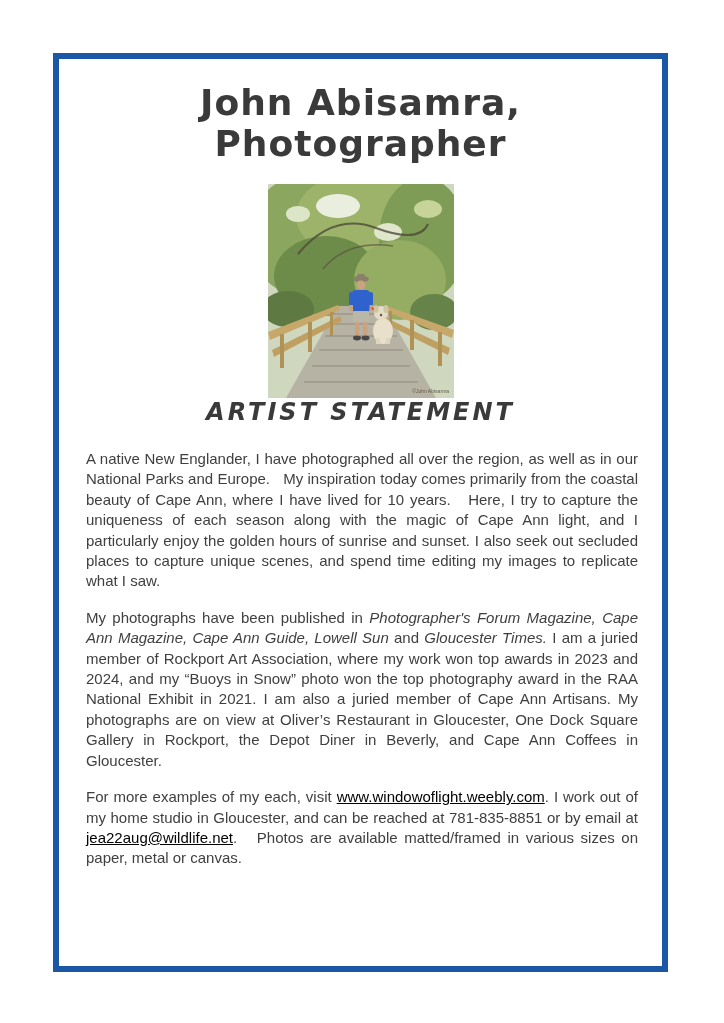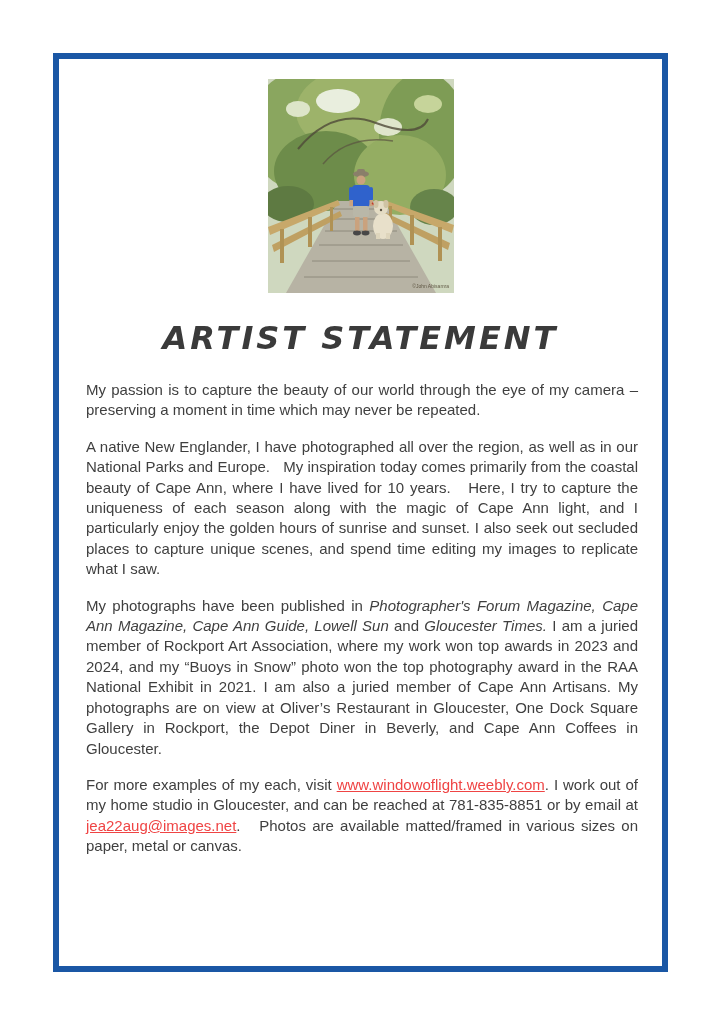--- a/index.html
+++ b/index.html
@@ -27,47 +27,47 @@
     letter-spacing:1px;
     color:#3a3a3a;
   }
   .photo-wrap{
     width:186px;height:214px;
     margin:20px auto 0 auto;
     position:relative;
   }
   .photo-wrap svg{display:block;width:100%;height:100%;}
   .section-heading{
-    margin-top:26px;
     text-align:center;
     font-family:"DejaVu Sans", sans-serif;
     font-style:italic;
-    font-size:32px;
+    font-size:24px;
     font-weight:600;
     letter-spacing:3px;
     color:#3a3a3a;
   }
   .body-text{
     padding:23px 24px 0 27px;
     font-size:15px;
     line-height:20.4px;
     color:#3f3f3f;
     text-align:justify;
   }
   .body-text p.para{margin:0 0 16px 0;}
   .body-text .it{font-style:italic;}
   .body-text a.link{
-    color:#ef4444;
+    color:#000000;
   }
 </style>
 </head>
 <body>
 
 <div class="frame">
 
+  <div class="page-title">John Abisamra, Photographer</div>
 
   <div class="photo-wrap">
     <svg viewBox="0 0 186 214" aria-hidden="true">
 
       <rect x="0" y="0" width="186" height="214" fill="#cfd8bf"></rect>
       <ellipse cx="28" cy="52" rx="46" ry="58" fill="#8aa65f"></ellipse>
       <ellipse cx="92" cy="32" rx="64" ry="44" fill="#9db36a"></ellipse>
       <ellipse cx="155" cy="55" rx="44" ry="62" fill="#7e9c55"></ellipse>
       <ellipse cx="58" cy="92" rx="52" ry="40" fill="#6d8c4a"></ellipse>
       <ellipse cx="132" cy="96" rx="46" ry="40" fill="#94ad62"></ellipse>
@@ -129,19 +129,18 @@
         <rect x="118" y="154" width="4" height="6" fill="#ded5bc"></rect>
       </g>
 
       <text x="181" y="209" text-anchor="end" font-size="5" fill="rgba(80,70,50,0.85)" id="photo-watermark">©John Abisamra</text>
     </svg>
   </div>
 
   <div class="section-heading">ARTIST STATEMENT</div>
 
   <div class="body-text">
-      <p class="para"><span>My passion is to capture the beauty of our world through the eye of my camera – preserving a moment in time which may never be repeated.</span></p>
       <p class="para"><span>A native New Englander, I have photographed all over the region, as well as in our National Parks and Europe.&nbsp;&nbsp; My inspiration today comes primarily from the coastal beauty of Cape Ann, where I have lived for 10 years.&nbsp;&nbsp; Here, I try to capture the uniqueness of each season along with the magic of Cape Ann light, and I particularly enjoy the golden hours of sunrise and sunset. I also seek out secluded places to capture unique scenes, and spend time editing my images to replicate what I saw.</span></p>
       <p class="para"><span>My photographs have been published in </span><span class="it">Photographer's Forum Magazine, Cape Ann Magazine, Cape Ann Guide, Lowell Sun</span><span> and </span><span class="it">Gloucester Times.</span><span> I am a juried member of Rockport Art Association, where my work won top awards in 2023 and 2024, and my “Buoys in Snow” photo won the top photography award in the RAA National Exhibit in 2021. I am also a juried member of Cape Ann Artisans. My photographs are on view at Oliver’s Restaurant in Gloucester, One Dock Square Gallery in Rockport, the Depot Diner in Beverly, and Cape Ann Coffees in Gloucester.</span></p>
-      <p class="para"><span>For more examples of my each, visit </span><a href="#" class="link">www.windowoflight.weebly.com</a><span>. I work out of my home studio in Gloucester, and can be reached at 781-835-8851 or by email at </span><a href="#" class="link">jea22aug@images.net</a><span>.&nbsp;&nbsp; Photos are available matted/framed in various sizes on paper, metal or canvas.</span></p>
+      <p class="para"><span>For more examples of my each, visit </span><a href="#" class="link">www.windowoflight.weebly.com</a><span>. I work out of my home studio in Gloucester, and can be reached at 781-835-8851 or by email at </span><a href="#" class="link">jea22aug@wildlife.net</a><span>.&nbsp;&nbsp; Photos are available matted/framed in various sizes on paper, metal or canvas.</span></p>
     </div>
 
 </div>
 
 </body></html>

